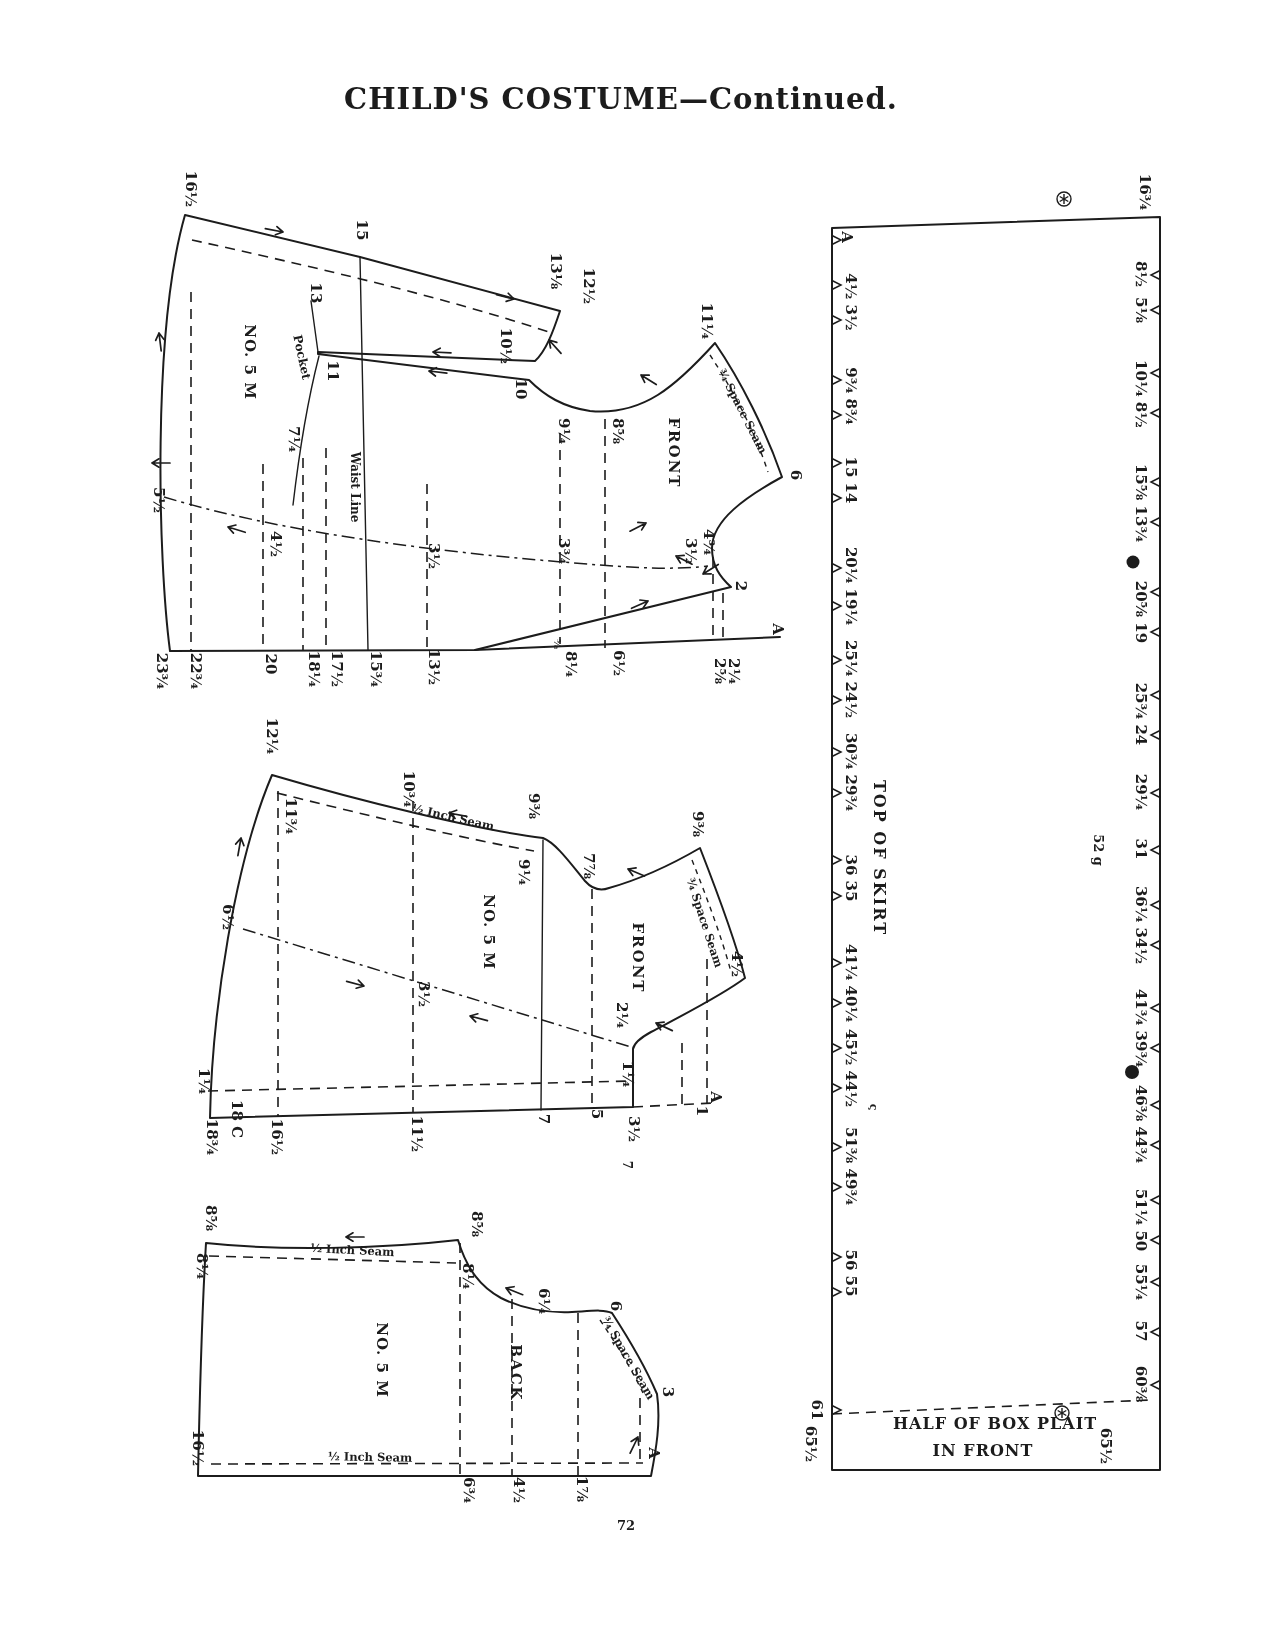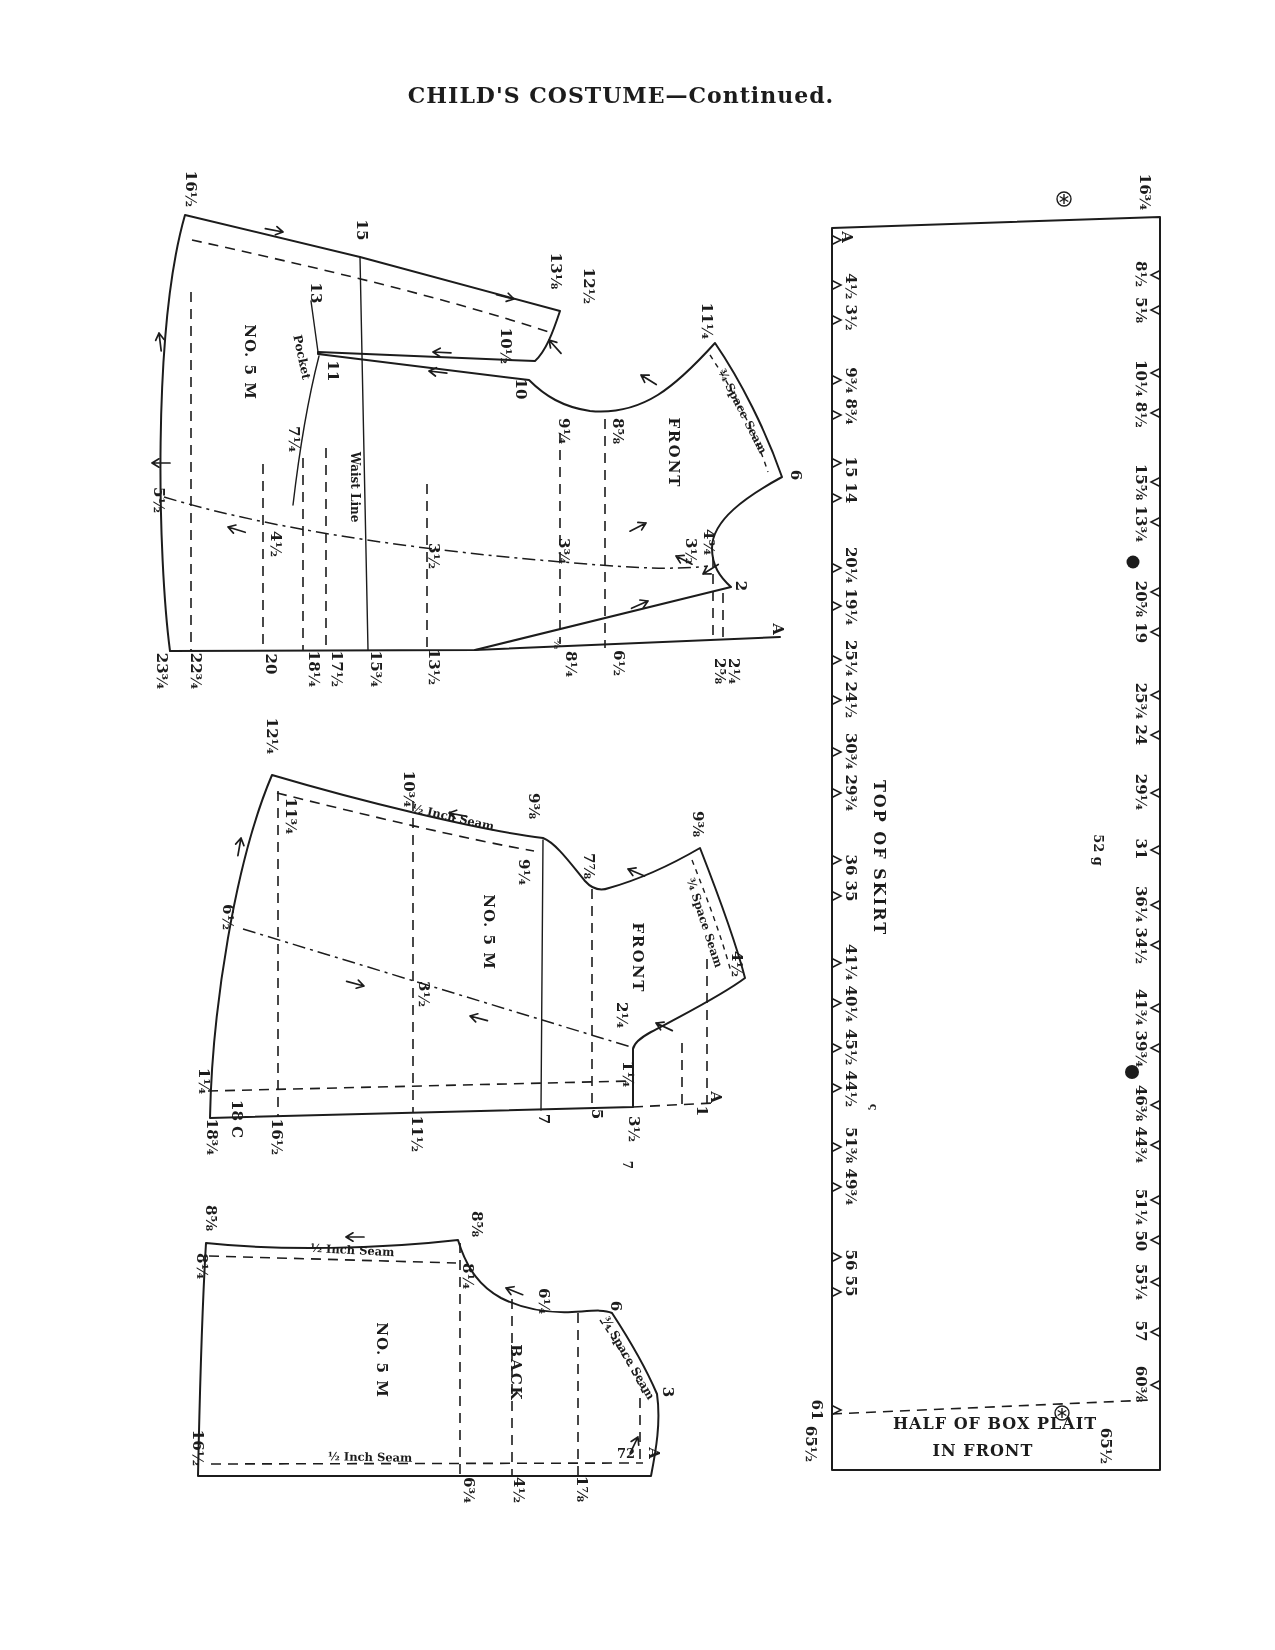--- a/index.html
+++ b/index.html
@@ -5,25 +5,25 @@
   :root{ --ink:#1c1c1c; --paper:#ffffff; }
   html,body{margin:0;padding:0;}
   body{
     width:1275px;height:1650px;position:relative;
     background:var(--paper);
     font-family:"DejaVu Serif", serif;
     overflow:hidden;
   }
   .title{
     position:absolute;top:82px;left:621px;transform:translateX(-50%);
-    font-size:22px;font-weight:bold;letter-spacing:1px;color:var(--ink);
+    font-size:29px;font-weight:bold;letter-spacing:1px;color:var(--ink);
     white-space:nowrap;
   }
   .pageno{
-    position:absolute;top:1446px;left:626px;transform:translateX(-50%);
+    position:absolute;top:1518px;left:626px;transform:translateX(-50%);
     font-size:13px;font-weight:bold;color:var(--ink);
   }
   svg{position:absolute;left:0;top:0;}
   svg text{
     font-family:"DejaVu Serif", serif;
     font-weight:bold;
     fill:var(--ink);
     text-anchor:middle;
   }
   .solid{stroke:var(--ink);stroke-width:2;fill:none;stroke-linejoin:round;stroke-linecap:round;}

